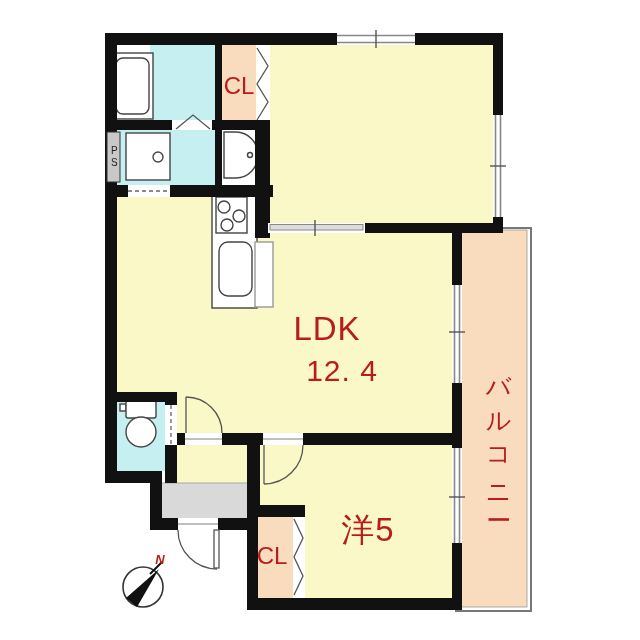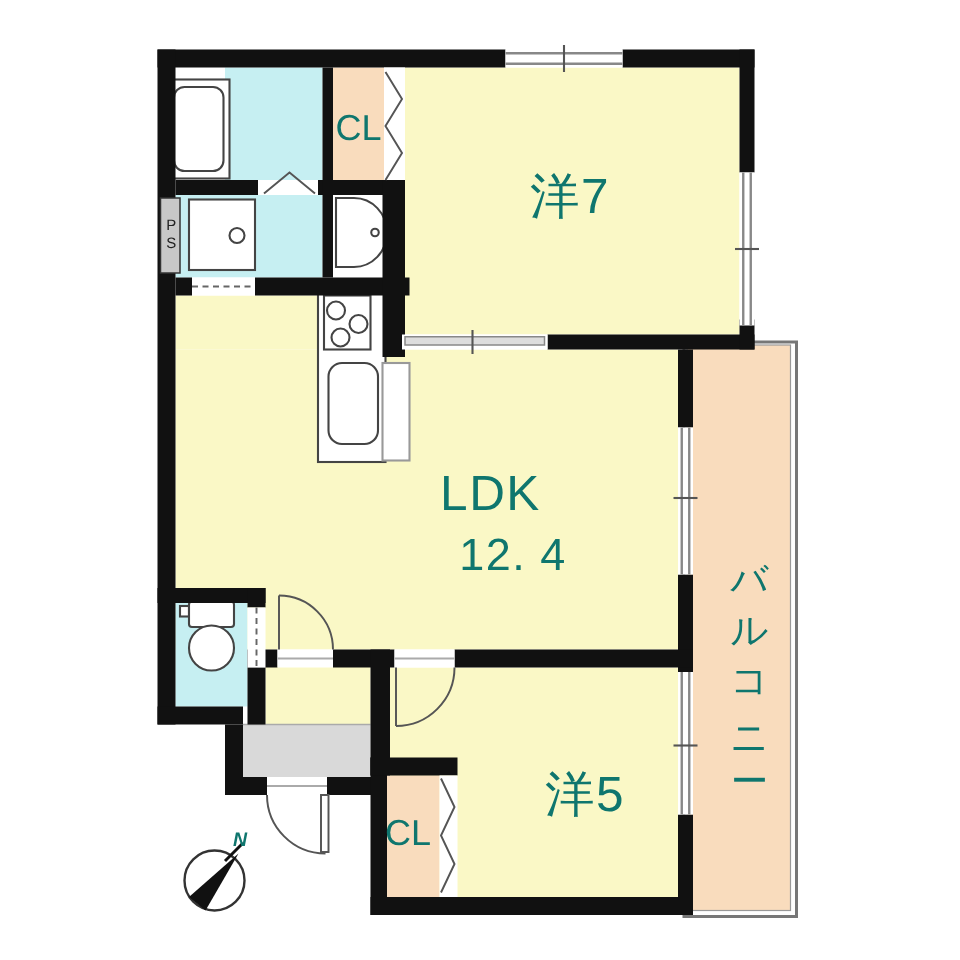--- a/index.html
+++ b/index.html
@@ -1,19 +1,19 @@
 <!DOCTYPE html>
 <html><head>
 <meta charset="utf-8">
 <style>
   html,body{margin:0;padding:0;background:#fff;}
   #stage{position:relative;width:640px;height:640px;background:#ffffff;overflow:hidden;
          font-family:"Liberation Sans",sans-serif;}
   #planSvg{position:absolute;left:0;top:0;}
-  .lbl{position:absolute;color:#0f766e;white-space:pre;transform:translate(-50%,-50%);
+  .lbl{position:absolute;color:#b91c1c;white-space:pre;transform:translate(-50%,-50%);
        line-height:1.05;text-align:center;}
   .lbl-big{font-size:33px;font-weight:400;letter-spacing:1px;}
   .lbl-mid{font-size:30px;font-weight:400;letter-spacing:1px;margin-left:20px;}
   .lbl-cl{font-size:24px;font-weight:400;}
   .vtext{writing-mode:vertical-rl;}
   .lbl-balcony{font-size:25px;letter-spacing:9px;}
   .lbl-ps{font-size:10px;text-orientation:upright;color:#222;letter-spacing:1px;}
   .lbl-n{font-size:13px;font-style:italic;font-weight:700;}
 </style>
 </head>
@@ -217,27 +217,26 @@
     </g>
   </g>
 
   <g>
     <circle cx="143" cy="587" r="20" fill="#ffffff" stroke="#333333" stroke-width="1.6"></circle>
     <polygon points="159,569 126,598 137,607" fill="#111111"></polygon>
     <line x1="150" y1="574" x2="162" y2="562" stroke="#111111" stroke-width="2"></line>
   </g>
 </svg>
 
-<div class="lbl lbl-big" style="left:380px;top:131px;">洋7</div>
 
 <div class="lbl lbl-big" style="left:327px;top:329px;">LDK</div>
 
 <div class="lbl lbl-mid" style="left:322px;top:371px;">12. 4</div>
 
-<div class="lbl lbl-big" style="left:390px;top:530px;text-align:center;">洋5</div>
+<div class="lbl lbl-big" style="left:368px;top:530px;text-align:center;">洋5</div>
 
 <div class="lbl vtext lbl-balcony" style="left:499px;top:437px;">バルコニー</div>
 
 <div class="lbl lbl-cl" style="left:239px;top:86px;">CL</div>
 
 <div class="lbl lbl-cl" style="left:272px;top:556px;">CL</div>
 
 <div class="lbl vtext lbl-ps" style="left:113.5px;top:157px;">PS</div>
 
 <div class="lbl lbl-n" style="left:160px;top:560px;">N</div>

